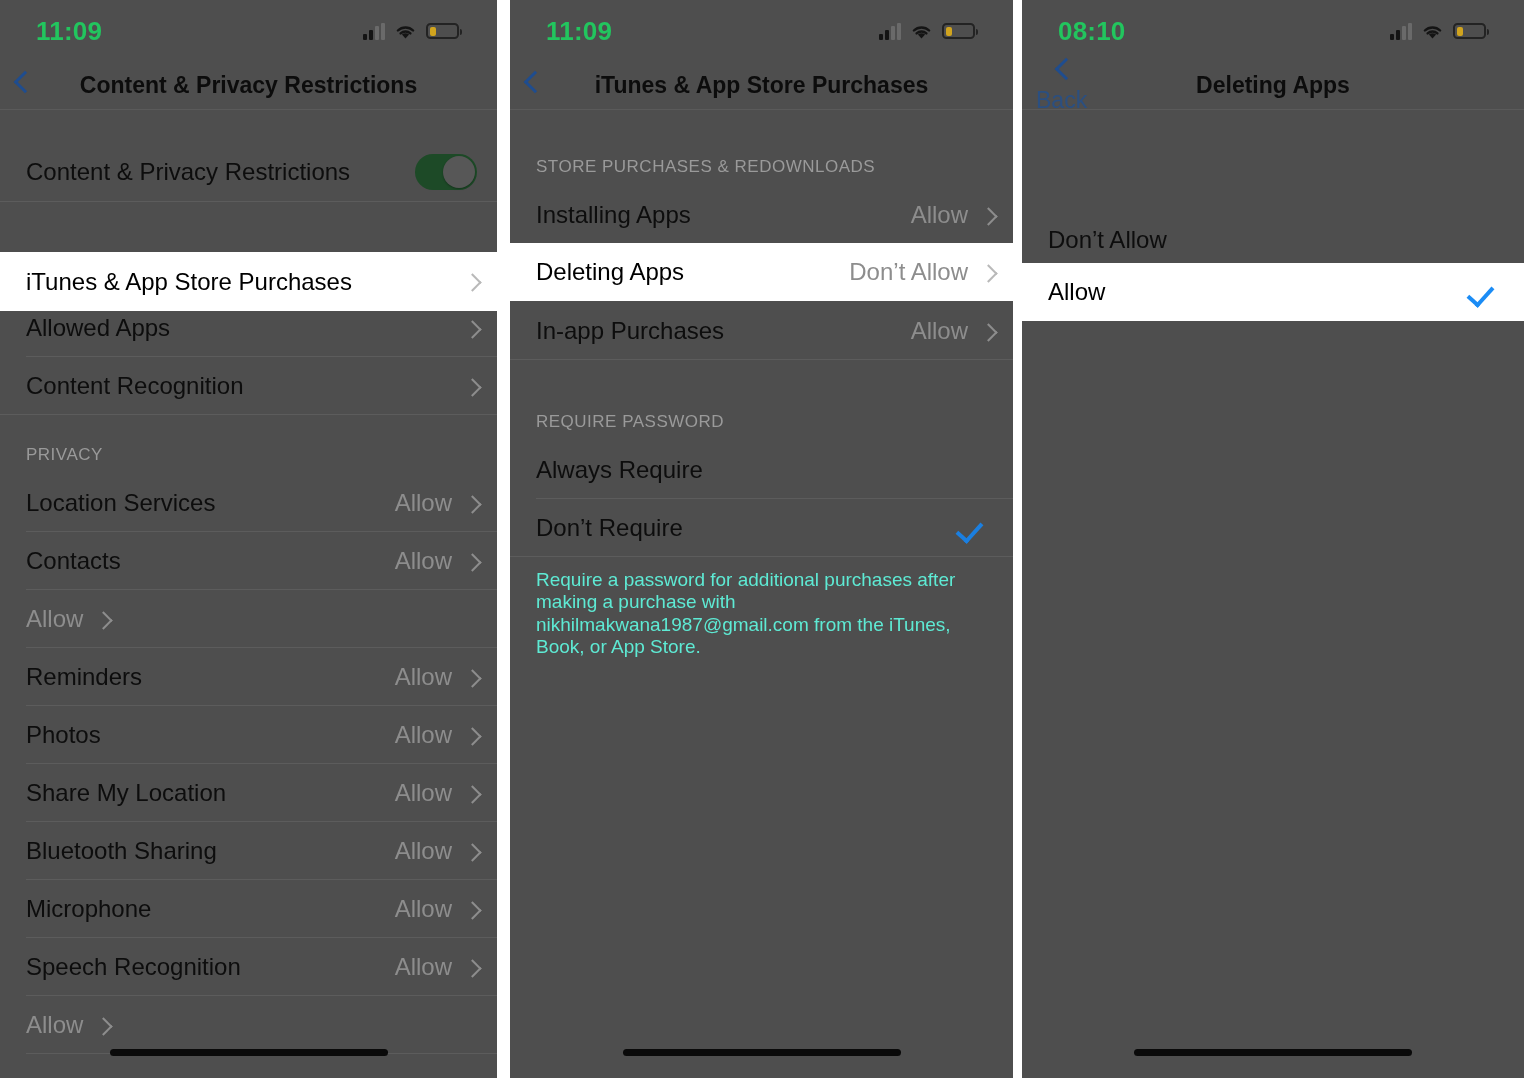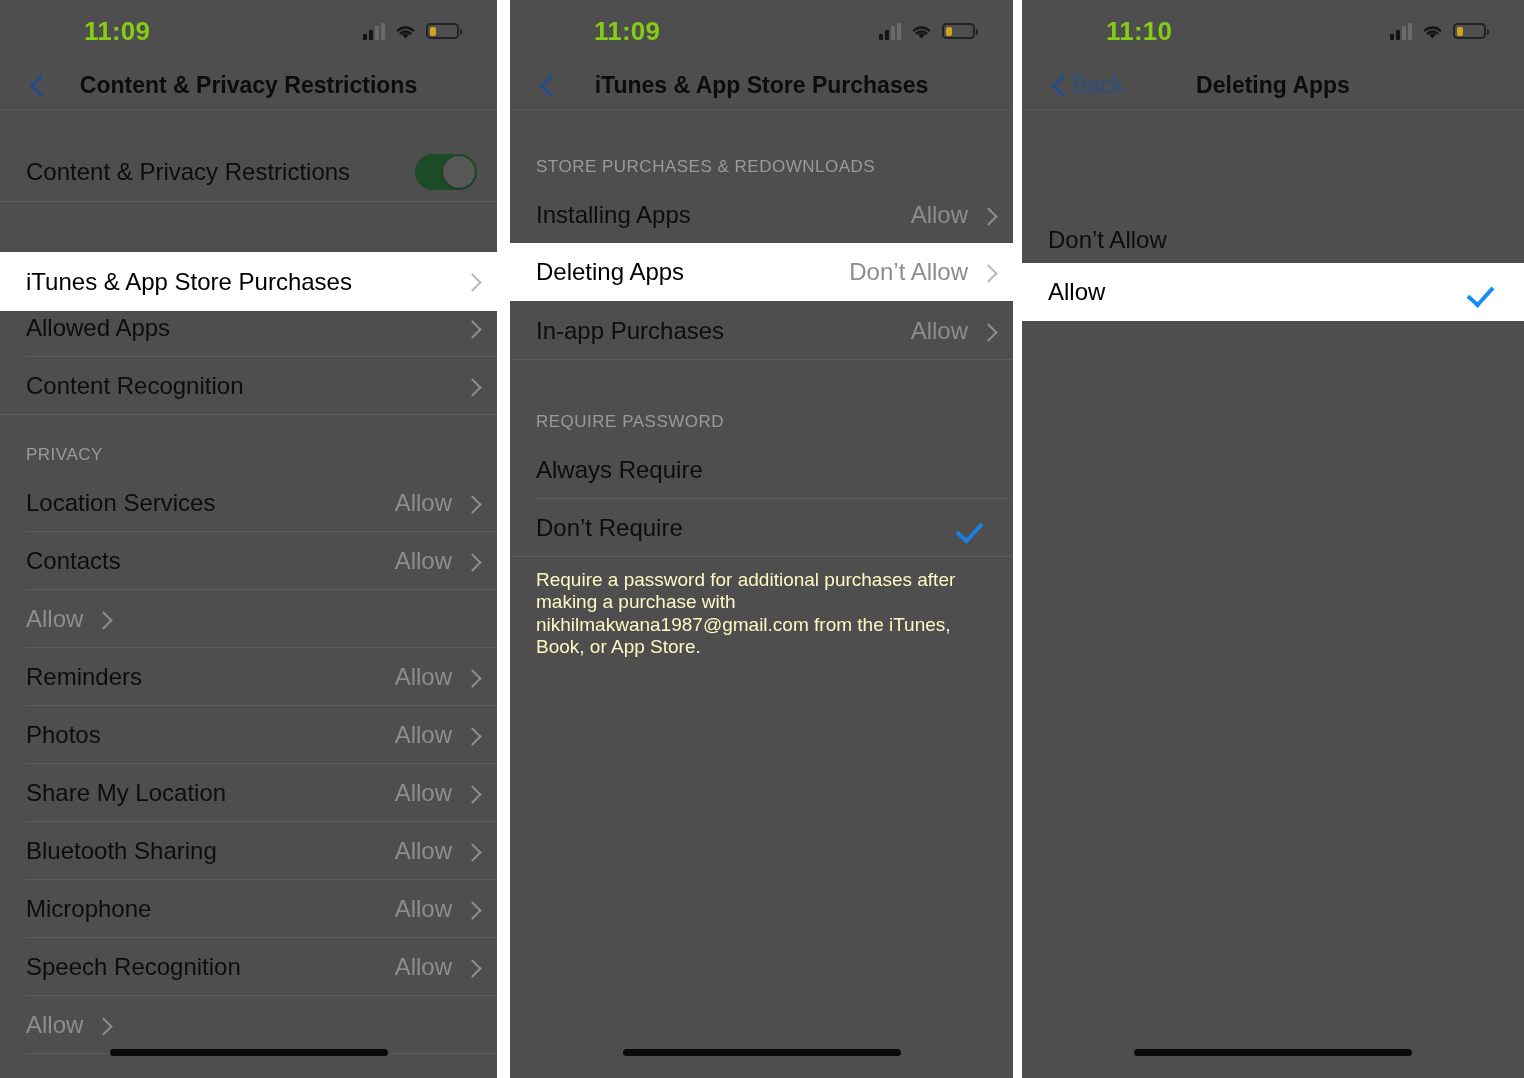--- a/index.html
+++ b/index.html
@@ -35,23 +35,22 @@
   }
 
   
   .statusbar {
     position:absolute; left:0; right:0; top:0;
     height:62px;
     display:flex; align-items:center; justify-content:space-between;
     padding:0 38px 0 36px;
   }
   .clock {
-    font-size:26px; font-weight:bold; color:#84cc16;
+    font-size:26px; font-weight:bold; color:#22c55e;
     letter-spacing:0.2px;
-    margin-left:48px;
   }
   .statusicons { display:flex; align-items:center; gap:9px; }
 
   .sig { display:flex; align-items:flex-end; gap:2px; height:17px; }
   .sig i { width:4px; background:#141414; display:block; border-radius:1px; }
   .sig i:nth-child(1){ height:6px; }
   .sig i:nth-child(2){ height:10px; }
   .sig i:nth-child(3){ height:14px; background:#6a6a6a; }
   .sig i:nth-child(4){ height:17px; background:#6a6a6a; }
 
@@ -75,21 +74,22 @@
     height:47px;
     display:flex; align-items:center;
   }
   .nav-title {
     position:absolute; left:0; right:0; text-align:center;
     font-size:23px; font-weight:bold; color:#0c0c0c;
   }
   .nav-back {
     position:relative; z-index:2;
     display:flex; align-items:center; gap:7px;
-    padding-left:30px;
+    padding-left:14px;
+    flex-direction:column;
   }
   .chev-left {
     width:13px; height:22px; position:relative;
   }
   .chev-left::before{
     content:""; position:absolute; left:3px; top:3px;
     width:13px; height:13px;
     border-left:3.4px solid #1f4d8f; border-bottom:3.4px solid #1f4d8f;
     transform:rotate(45deg);
   }
@@ -145,21 +145,21 @@
     width:62px; height:36px; border-radius:18px;
     background:#1d4a27; position:relative; flex:none;
   }
   .toggle .knob{
     position:absolute; right:2px; top:2px;
     width:32px; height:32px; border-radius:16px; background:#575757;
     box-shadow:0 1px 2px rgba(0,0,0,.3);
   }
 
   .footnote {
-    font-size:19px; line-height:1.18; color:#fef9c3;
+    font-size:19px; line-height:1.18; color:#5eead4;
     padding:12px 38px 0 26px;
   }
 
   
   .hl {
     position:absolute; left:0; right:0;
     background:#ffffff;
     display:flex; align-items:center;
     padding:0 20px 0 26px;
     z-index:5;
@@ -387,21 +387,21 @@
       </div>
 
       <div class="home-ind"></div>
     </div>
   </div>
 
   <div class="panel" id="panel-3">
     <div class="screen">
 
       <div class="statusbar">
-        <div class="clock">11:10</div>
+        <div class="clock">08:10</div>
         <div class="statusicons">
           <span class="sig">
               <i></i>
               <i></i>
               <i></i>
               <i></i>
             </span>
           <span class="wifi">
             <svg width="23" height="17" viewBox="0 0 23 17">
                 <path d="M11.5 15.4 7.9 11.6a5.2 5.2 0 0 1 7.2 0z" fill="#141414"></path>

